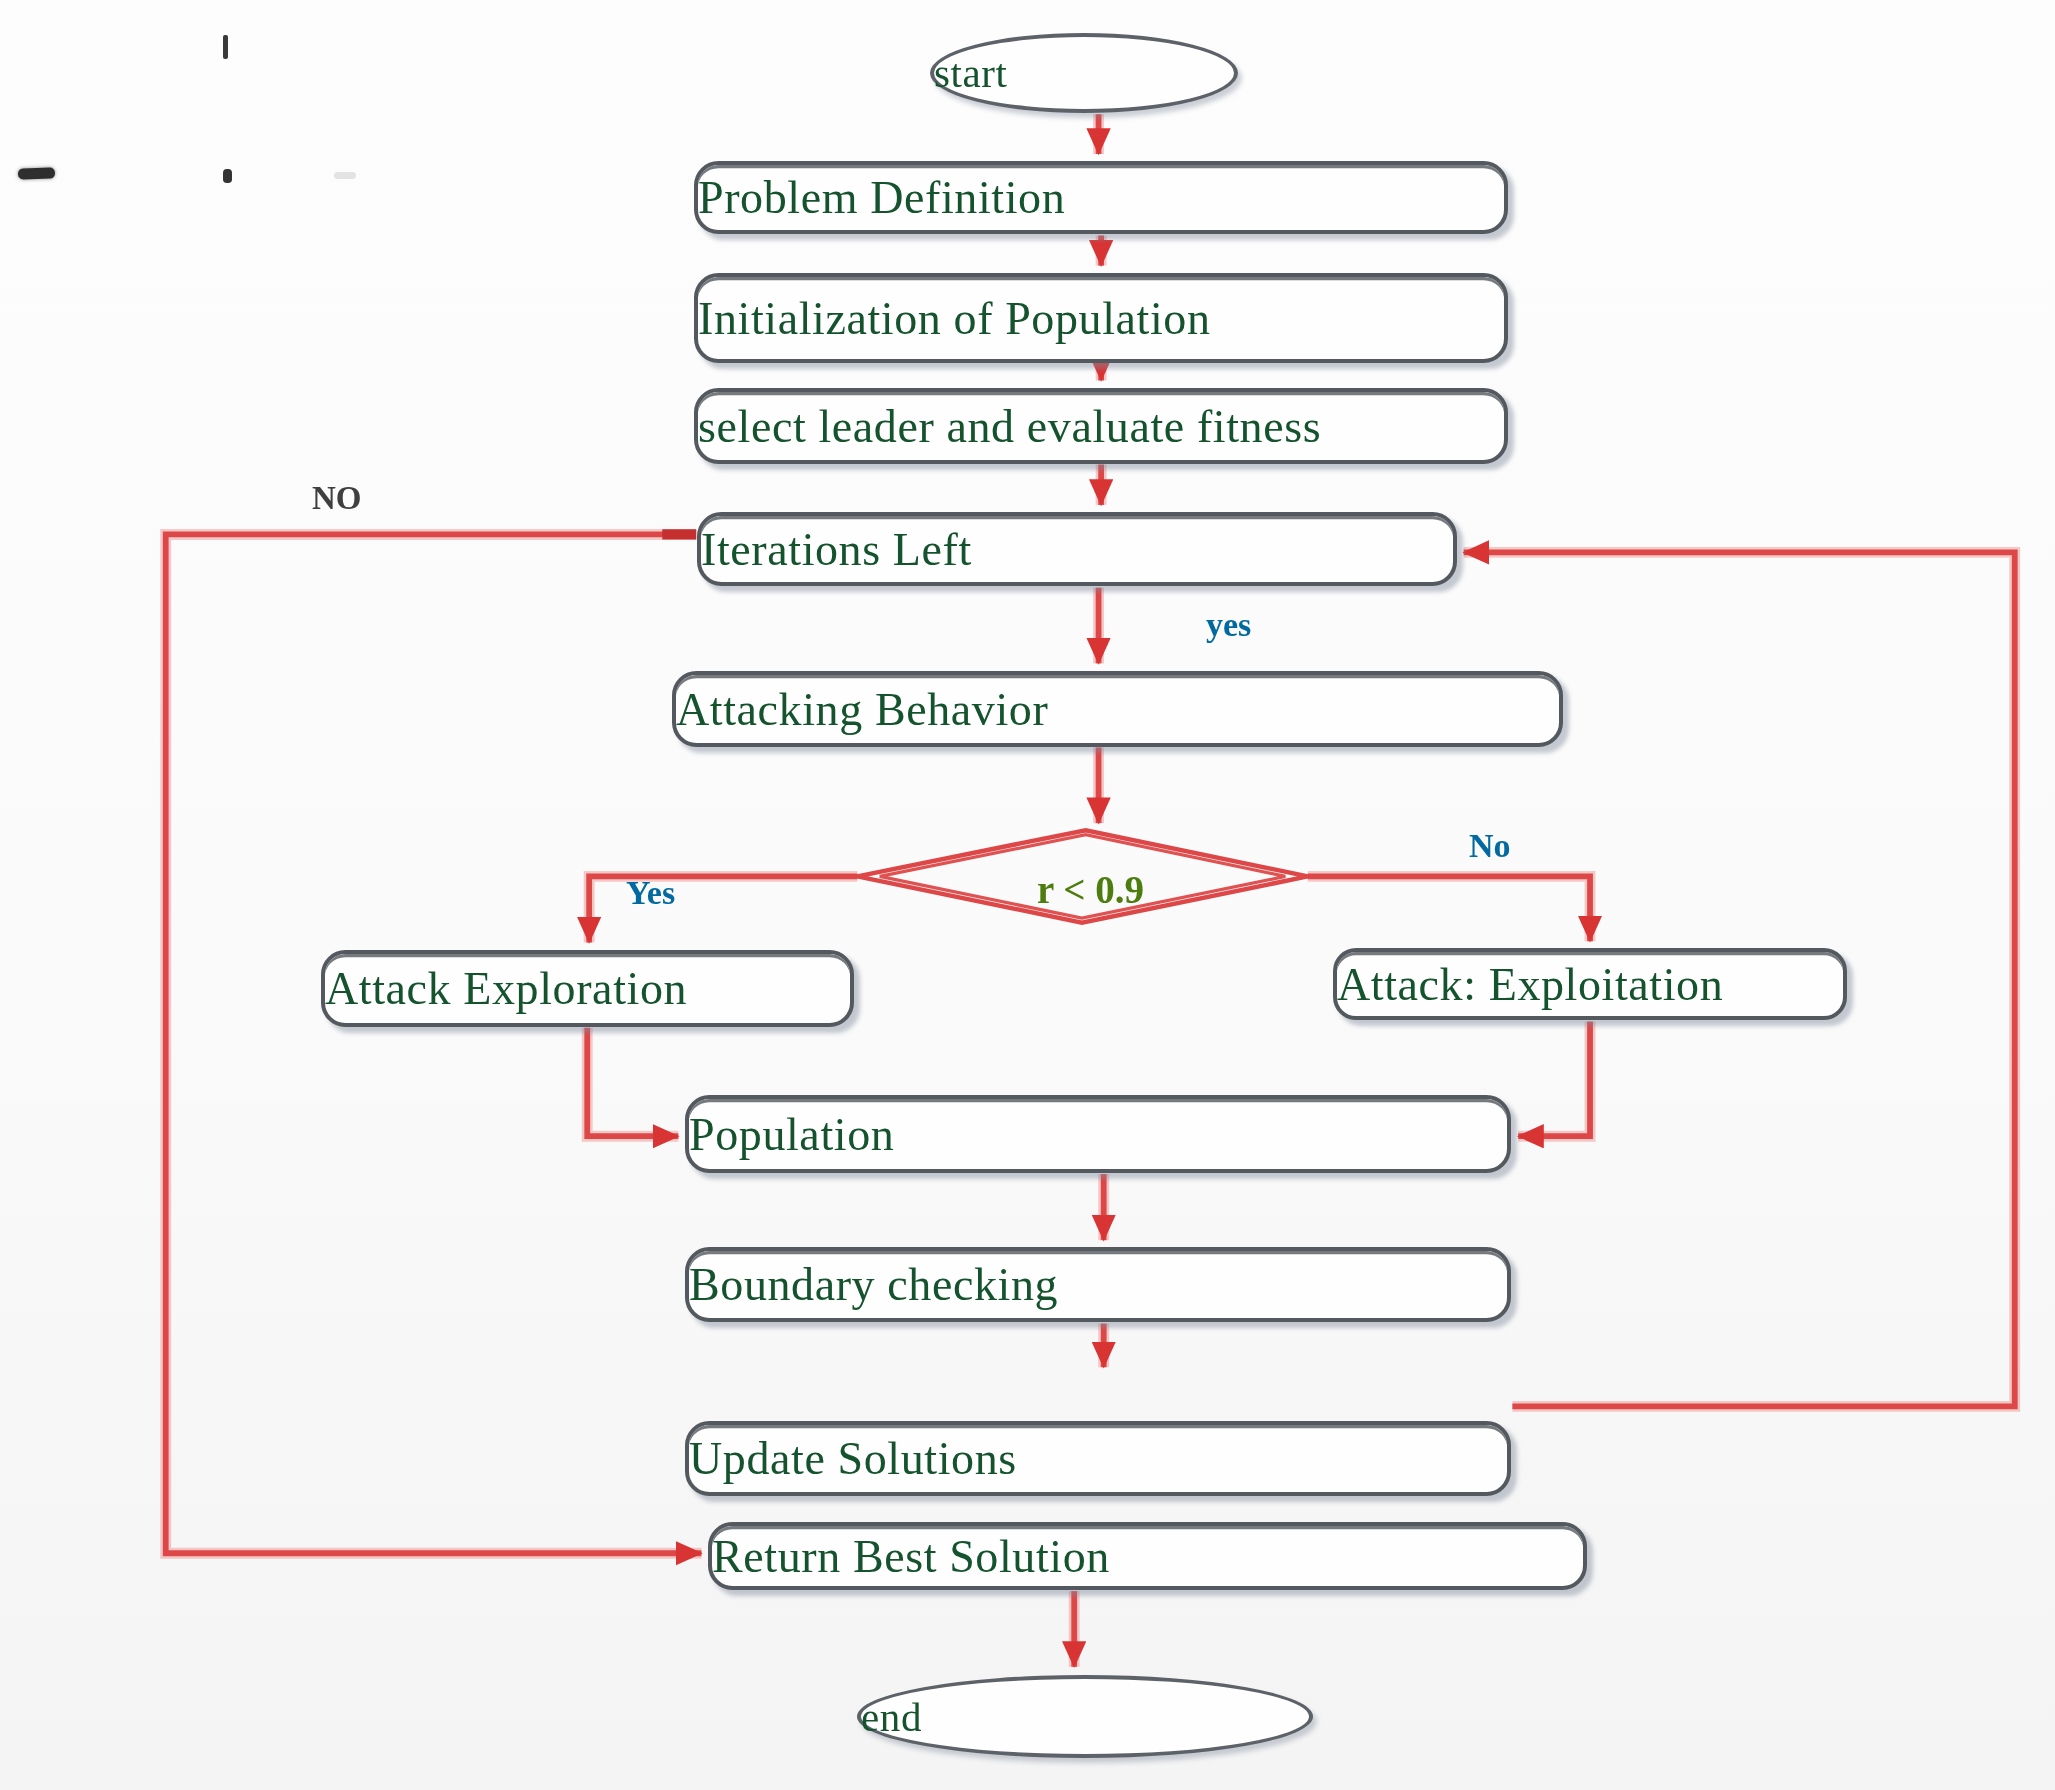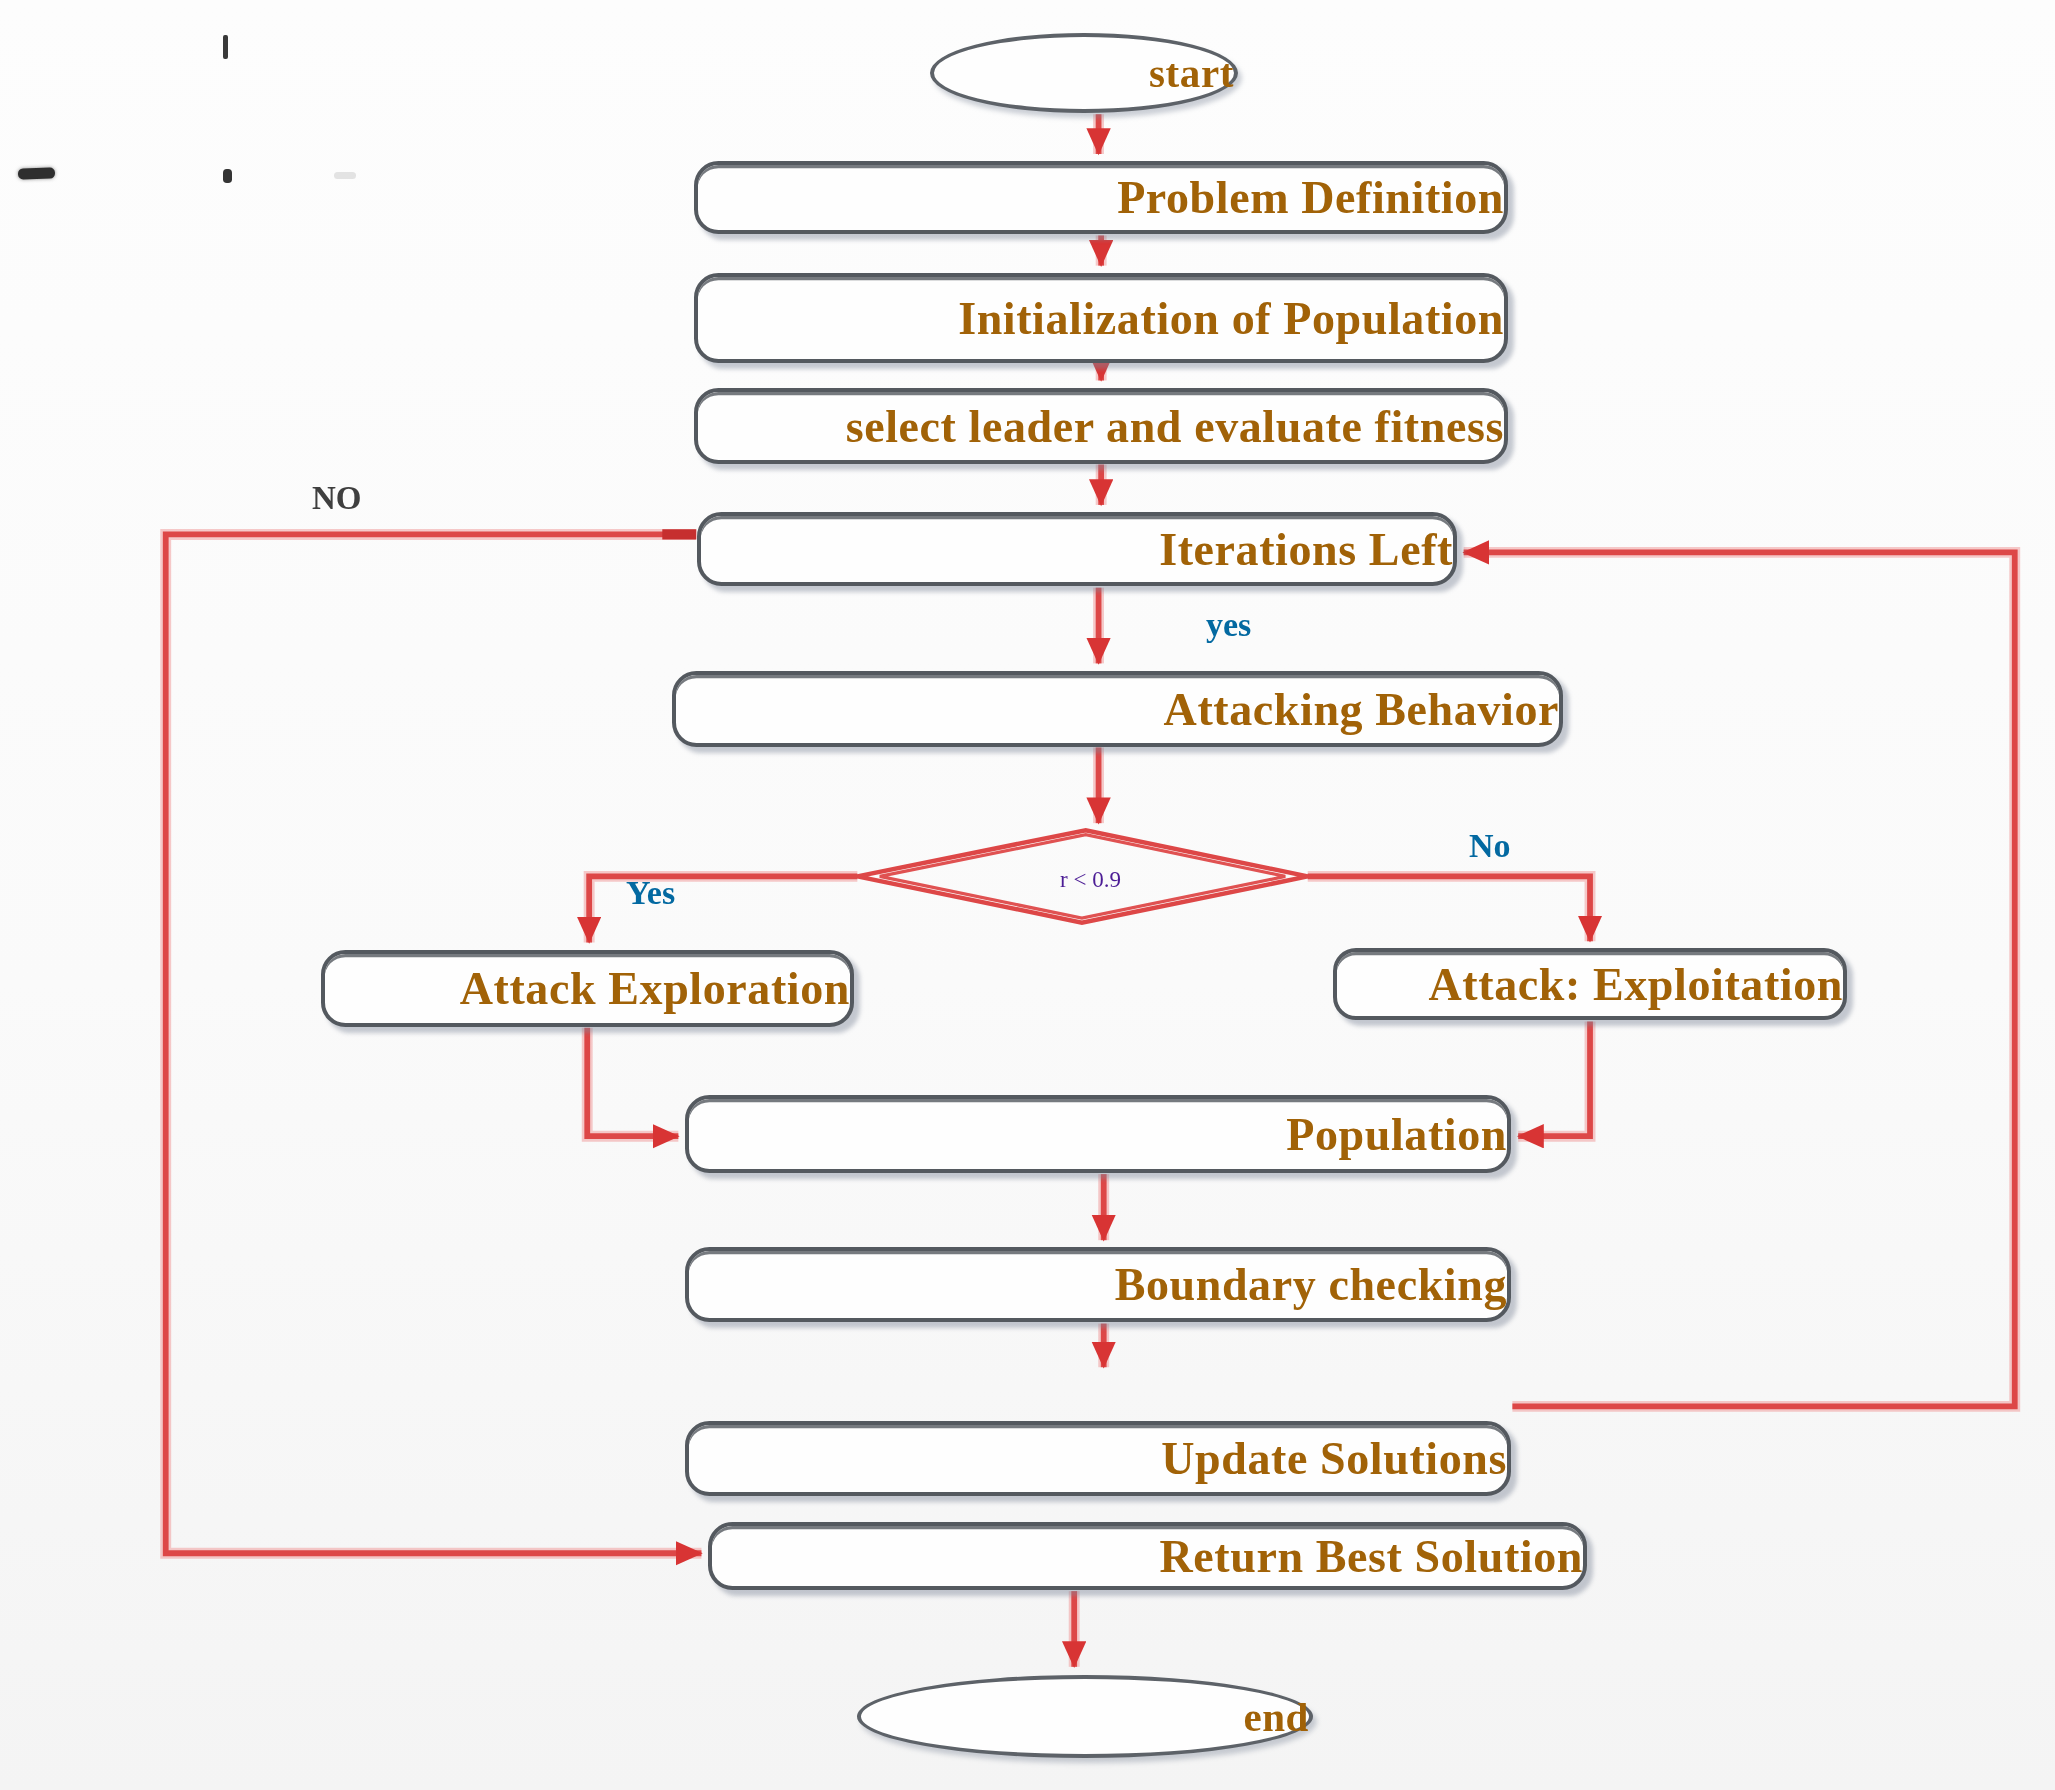--- a/index.html
+++ b/index.html
@@ -5,35 +5,35 @@
   html,body{margin:0;padding:0;}
   body{
     width:2056px;height:1790px;position:relative;overflow:hidden;
     background:linear-gradient(180deg,#fdfdfd 0%,#fafafa 55%,#f4f4f4 100%);
     font-family:"Liberation Serif","DejaVu Serif",serif;
   }
   #wires{position:absolute;left:0;top:0;z-index:1;}
   .node{
     position:absolute;z-index:2;box-sizing:border-box;
     background:#fefefe;border:4.5px solid #54595f;border-radius:24.4px;
-    display:flex;align-items:center;justify-content:flex-end;
-    font-weight:700;font-size:46px;color:#a16207;letter-spacing:0.6px;
+    display:flex;align-items:center;justify-content:flex-start;
+    font-weight:400;font-size:46px;color:#14532d;letter-spacing:0.6px;
     box-shadow:5.1px 5.8px 4.5px rgba(128,138,156,0.45), inset 0 3.8px 0 -0.6px rgba(72,77,84,0.75);
     white-space:nowrap;
   }
   .terminal{
     border-radius:50%;font-size:41px;border-color:#5d6268;
     box-shadow:3.8px 5.1px 5.1px rgba(128,138,156,0.4);
   }
   .edge-label{
     position:absolute;z-index:3;font-weight:700;font-size:34px;color:#0369a1;
     white-space:nowrap;
   }
   .decision-label{
-    position:absolute;z-index:3;font-weight:400;font-size:23px;color:#4c1d95;
+    position:absolute;z-index:3;font-weight:700;font-size:39px;color:#4d7c0f;
     width:269px;text-align:center;white-space:nowrap;
   }
   .artifact{position:absolute;z-index:0;}
   .halo{fill:none;stroke:#f09e9e;stroke-width:17;opacity:0.55;}
   .core{fill:none;stroke:#dd4747;stroke-width:9;}
   .dia-outer{fill:none;stroke:#dd4747;stroke-width:7;}
   .dia-inner{fill:none;stroke:#e05252;stroke-width:5;}
 </style>
 </head>
 <body>

